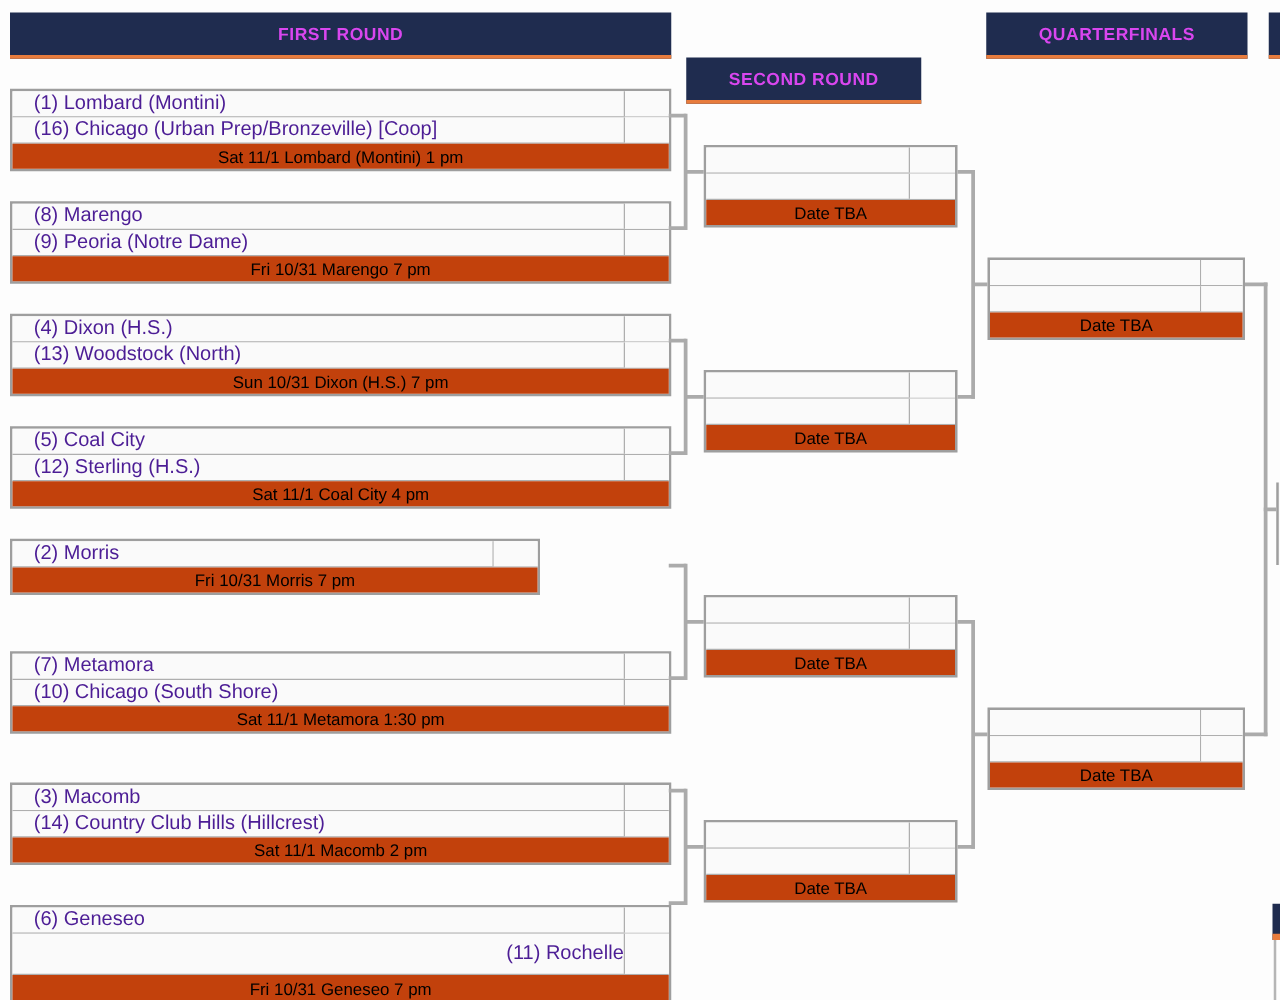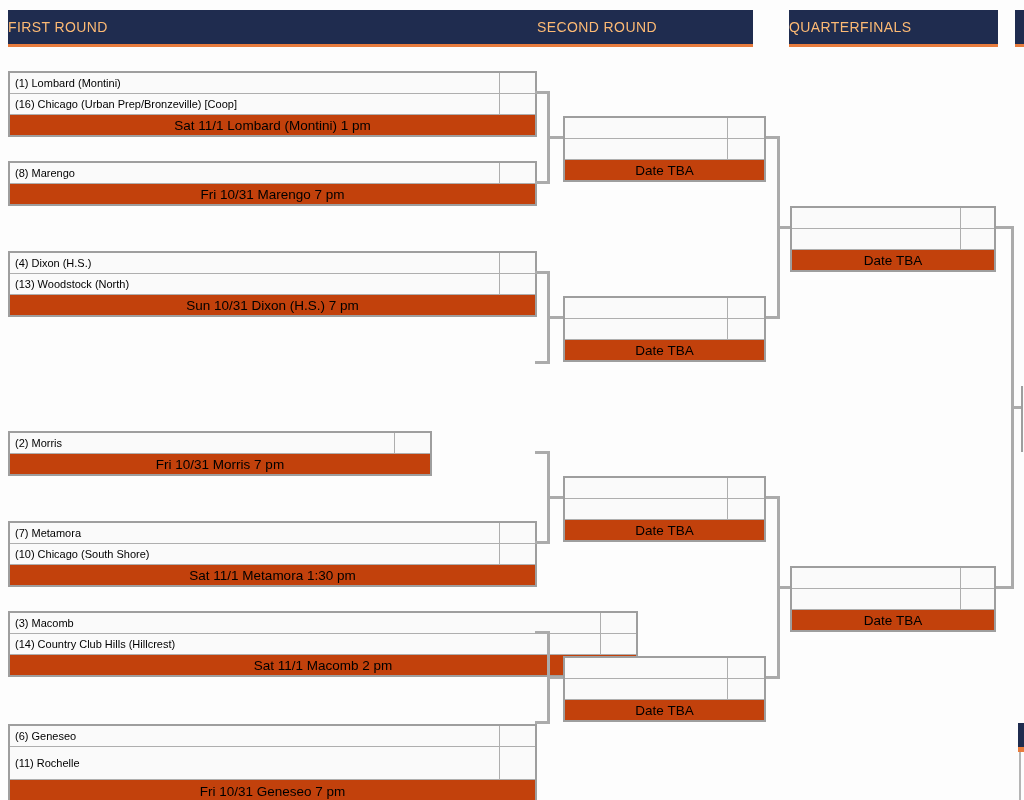--- a/index.html
+++ b/index.html
@@ -11,65 +11,65 @@
     background: #fdfdfd;
     overflow: hidden;
   }
   
   .hdr {
     position: absolute;
     top: 10px;
     height: 34px;
     background: #1f2c4f;
     border-bottom: 3px solid #e87c3d;
-    color: #fdba74;
+    color: #d946ef;
     font-size: 14px;
-    font-weight: normal;
+    font-weight: bold;
     letter-spacing: 0.4px;
-    text-align: left;
+    text-align: center;
     line-height: 34px;
     box-sizing: content-box;
   }
   
   .block {
     position: absolute;
     background: #fafafa;
     border: 2px solid #9e9e9e;
     box-sizing: border-box;
   }
   .trow {
     display: flex;
     height: 20px;
     border-bottom: 1px solid #aeaeae;
     background: #fafafa;
   }
   .tname {
     flex: 1;
     border-right: 1px solid #aeaeae;
-    padding-left: 5px;
-    font-size: 11px;
+    padding-left: 17px;
+    font-size: 16px;
     line-height: 20px;
-    color: #000000;
+    color: #4c1d95;
     white-space: nowrap;
     overflow: hidden;
   }
   .score { width: 35px; background: #fafafa; }
   .score-sr { width: 36px; }
   .score-qf { width: 33px; }
   .grow {
     height: 20px;
     background: #c2410c;
     text-align: center;
     font-size: 13.5px;
     line-height: 21px;
     color: #000;
   }
   
   .r8t2 { height: 32px; }
-  .r8t2 .tname { line-height: 32px; }
+  .r8t2 .tname { line-height: 32px; text-align: right; }
   .r8g { height: 23px; line-height: 24px; }
   
   .cx { position: absolute; background: #ababab; }
   
   .sf-sliver {
     position: absolute;
     background: #fafafa;
     border-left: 2px solid #9e9e9e;
     box-sizing: border-box;
   }
@@ -82,21 +82,21 @@
   }
 </style>
 </head>
 <body>
 
 <div class="stage">
 
   <div class="hdr" style="left:8px;width:529px;">
     <span>FIRST ROUND</span>
   </div>
-  <div class="hdr" style="left:537px;width:216px;">
+  <div class="hdr" style="left:549px;width:188px;margin-top:36px;">
     <span>SECOND ROUND</span>
   </div>
   <div class="hdr" style="left:789px;width:209px;">
     <span>QUARTERFINALS</span>
   </div>
   <div class="hdr" style="left:1015px;width:9px;"></div>
 
   <div class="block" style="left:8px;top:71px;width:529px;">
     <div class="trow">
       <span class="tname">(1) Lombard (Montini)</span>
@@ -107,35 +107,50 @@
       <span class="score"></span>
     </div>
     <div class="grow">Sat 11/1 Lombard (Montini) 1 pm</div>
   </div>
 
   <div class="block" style="left:8px;top:161px;width:529px;">
     <div class="trow">
       <span class="tname">(8) Marengo</span>
       <span class="score"></span>
     </div>
+    <div class="trow">
+      <span class="tname">(9) Peoria (Notre Dame)</span>
+      <span class="score"></span>
+    </div>
     <div class="grow">Fri 10/31 Marengo 7 pm</div>
   </div>
 
   <div class="block" style="left:8px;top:251px;width:529px;">
     <div class="trow">
       <span class="tname">(4) Dixon (H.S.)</span>
       <span class="score"></span>
     </div>
     <div class="trow">
       <span class="tname">(13) Woodstock (North)</span>
       <span class="score"></span>
     </div>
     <div class="grow">Sun 10/31 Dixon (H.S.) 7 pm</div>
   </div>
 
+  <div class="block" style="left:8px;top:341px;width:529px;">
+    <div class="trow">
+      <span class="tname">(5) Coal City</span>
+      <span class="score"></span>
+    </div>
+    <div class="trow">
+      <span class="tname">(12) Sterling (H.S.)</span>
+      <span class="score"></span>
+    </div>
+    <div class="grow">Sat 11/1 Coal City 4 pm</div>
+  </div>
 
   <div class="block" style="left:8px;top:431px;width:424px;">
     <div class="trow">
       <span class="tname">(2) Morris</span>
       <span class="score"></span>
     </div>
     <div class="grow">Fri 10/31 Morris 7 pm</div>
   </div>
 
   <div class="block" style="left:8px;top:521px;width:529px;">
@@ -143,21 +158,21 @@
       <span class="tname">(7) Metamora</span>
       <span class="score"></span>
     </div>
     <div class="trow">
       <span class="tname">(10) Chicago (South Shore)</span>
       <span class="score"></span>
     </div>
     <div class="grow">Sat 11/1 Metamora 1:30 pm</div>
   </div>
 
-  <div class="block" style="left:8px;top:611px;width:630px;">
+  <div class="block" style="left:8px;top:626px;width:529px;">
     <div class="trow">
       <span class="tname">(3) Macomb</span>
       <span class="score"></span>
     </div>
     <div class="trow">
       <span class="tname">(14) Country Club Hills (Hillcrest)</span>
       <span class="score"></span>
     </div>
     <div class="grow">Sat 11/1 Macomb 2 pm</div>
   </div>

